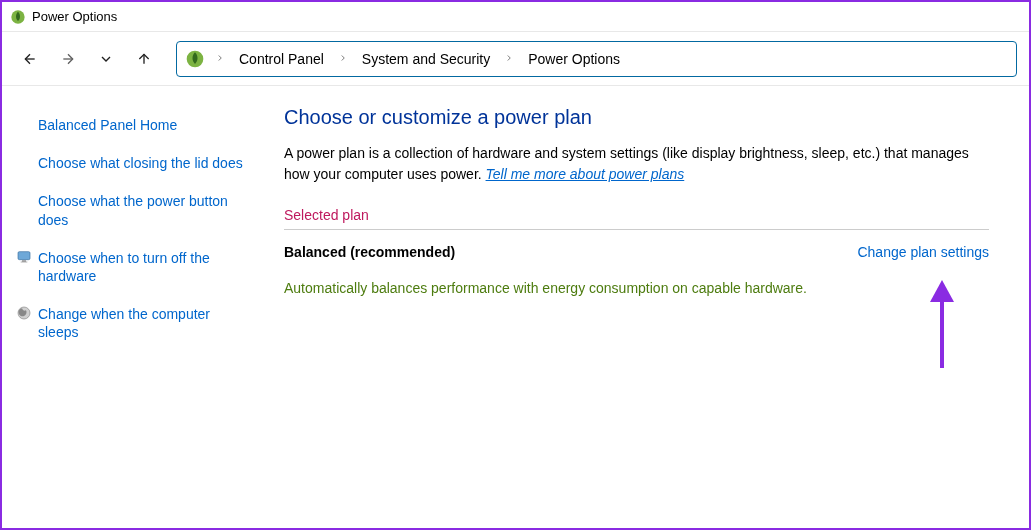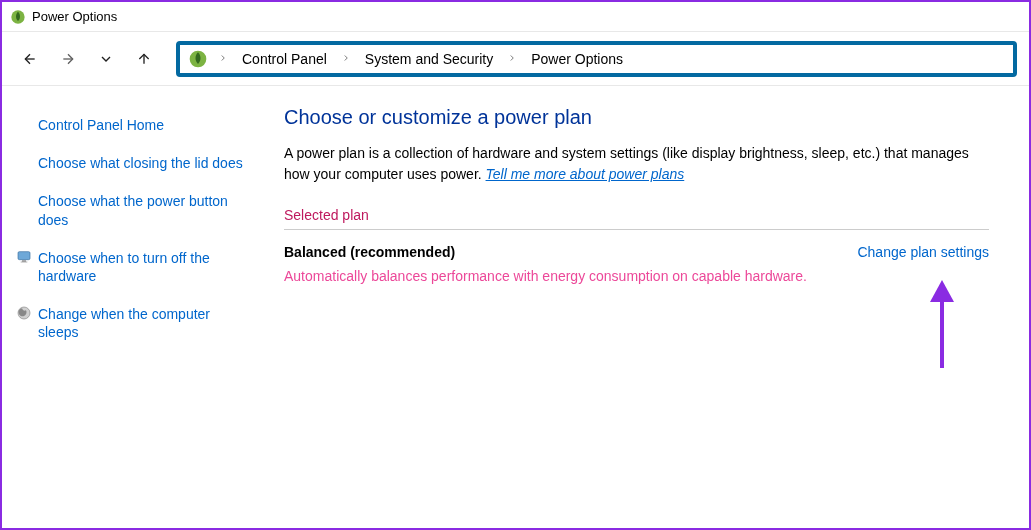--- a/index.html
+++ b/index.html
@@ -41,21 +41,21 @@
       display: flex; align-items: center; justify-content: center;
       color: #606060;
       cursor: default;
       border-radius: 4px;
     }
     .nav-btn.enabled { color: #202020; cursor: pointer; }
     .nav-btn svg { width: 16px; height: 16px; }
     .addressbar {
       flex: 1;
       height: 36px;
-      border: 4px solid #0369a1;
+      border: 1px solid #0369a1;
       border-radius: 4px;
       margin-left: 10px;
       display: flex;
       align-items: center;
       padding: 0 8px;
       gap: 8px;
     }
     .cp-icon {
       width: 20px; height: 20px;
       display: flex; align-items: center; justify-content: center;
@@ -128,25 +128,25 @@
       margin-bottom: 14px;
     }
     .plan-row {
       display: flex;
       justify-content: space-between;
       align-items: flex-start;
     }
     .plan-name {
       font-weight: 700;
       font-size: 14px;
-      margin-bottom: 6px;
+      margin-bottom: 18px;
     }
     .plan-desc {
       font-size: 14px;
-      color: #ec4899;
+      color: #4d7c0f;
       line-height: 1.5;
     }
     .plan-link {
       color: #0066cc;
       font-size: 14px;
       text-decoration: none;
       cursor: pointer;
     }
     .arrow-annotation {
       position: absolute;
@@ -220,21 +220,21 @@
           <path d="M9 18l6-6-6-6"></path>
         </svg>
     </span>
     <span class="crumb">Power Options</span>
   </div>
 </div>
 
 <div class="content">
   <div class="sidebar">
     <div class="side-item">
-        <a>Control Panel Home</a>
+        <a>Balanced Panel Home</a>
       </div>
     <div class="side-item">
         <a>Choose what closing the lid does</a>
       </div>
     <div class="side-item">
         <a>Choose what the power button does</a>
       </div>
     <div class="side-item">
       <span class="side-icon">
         <svg viewBox="0 0 24 24">

